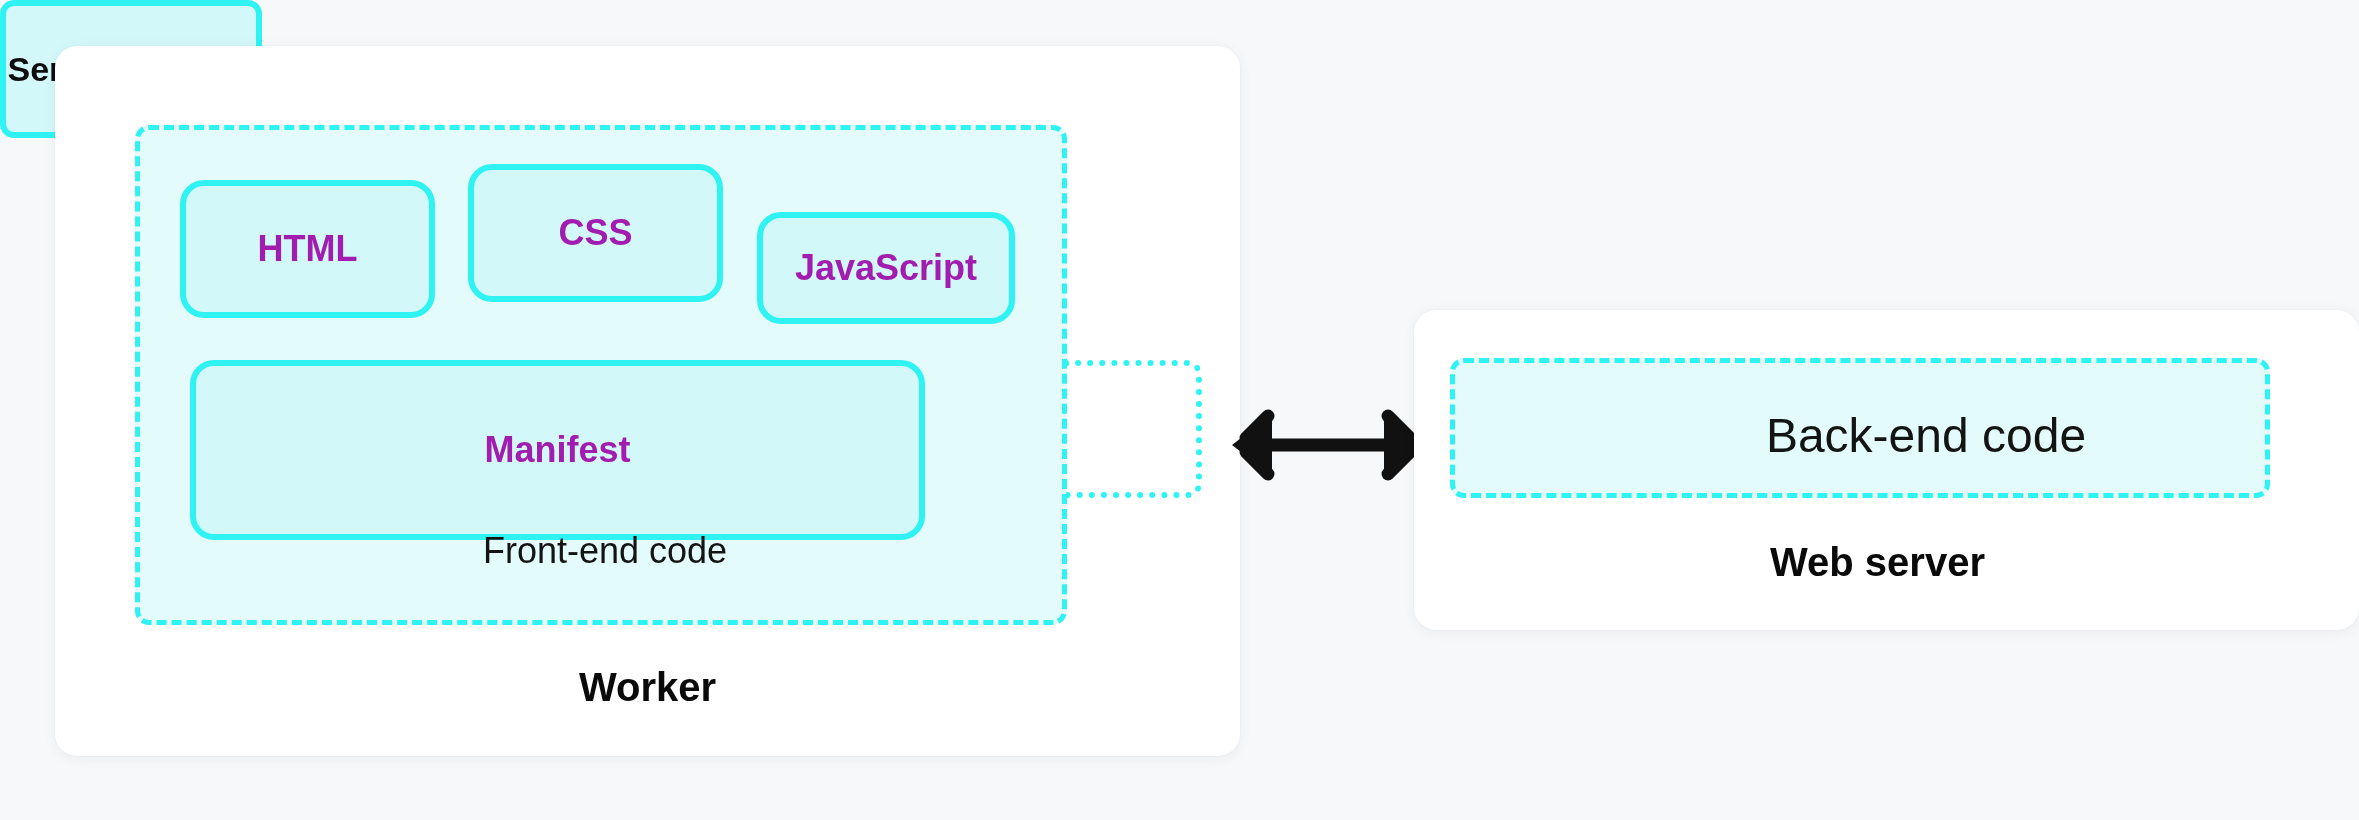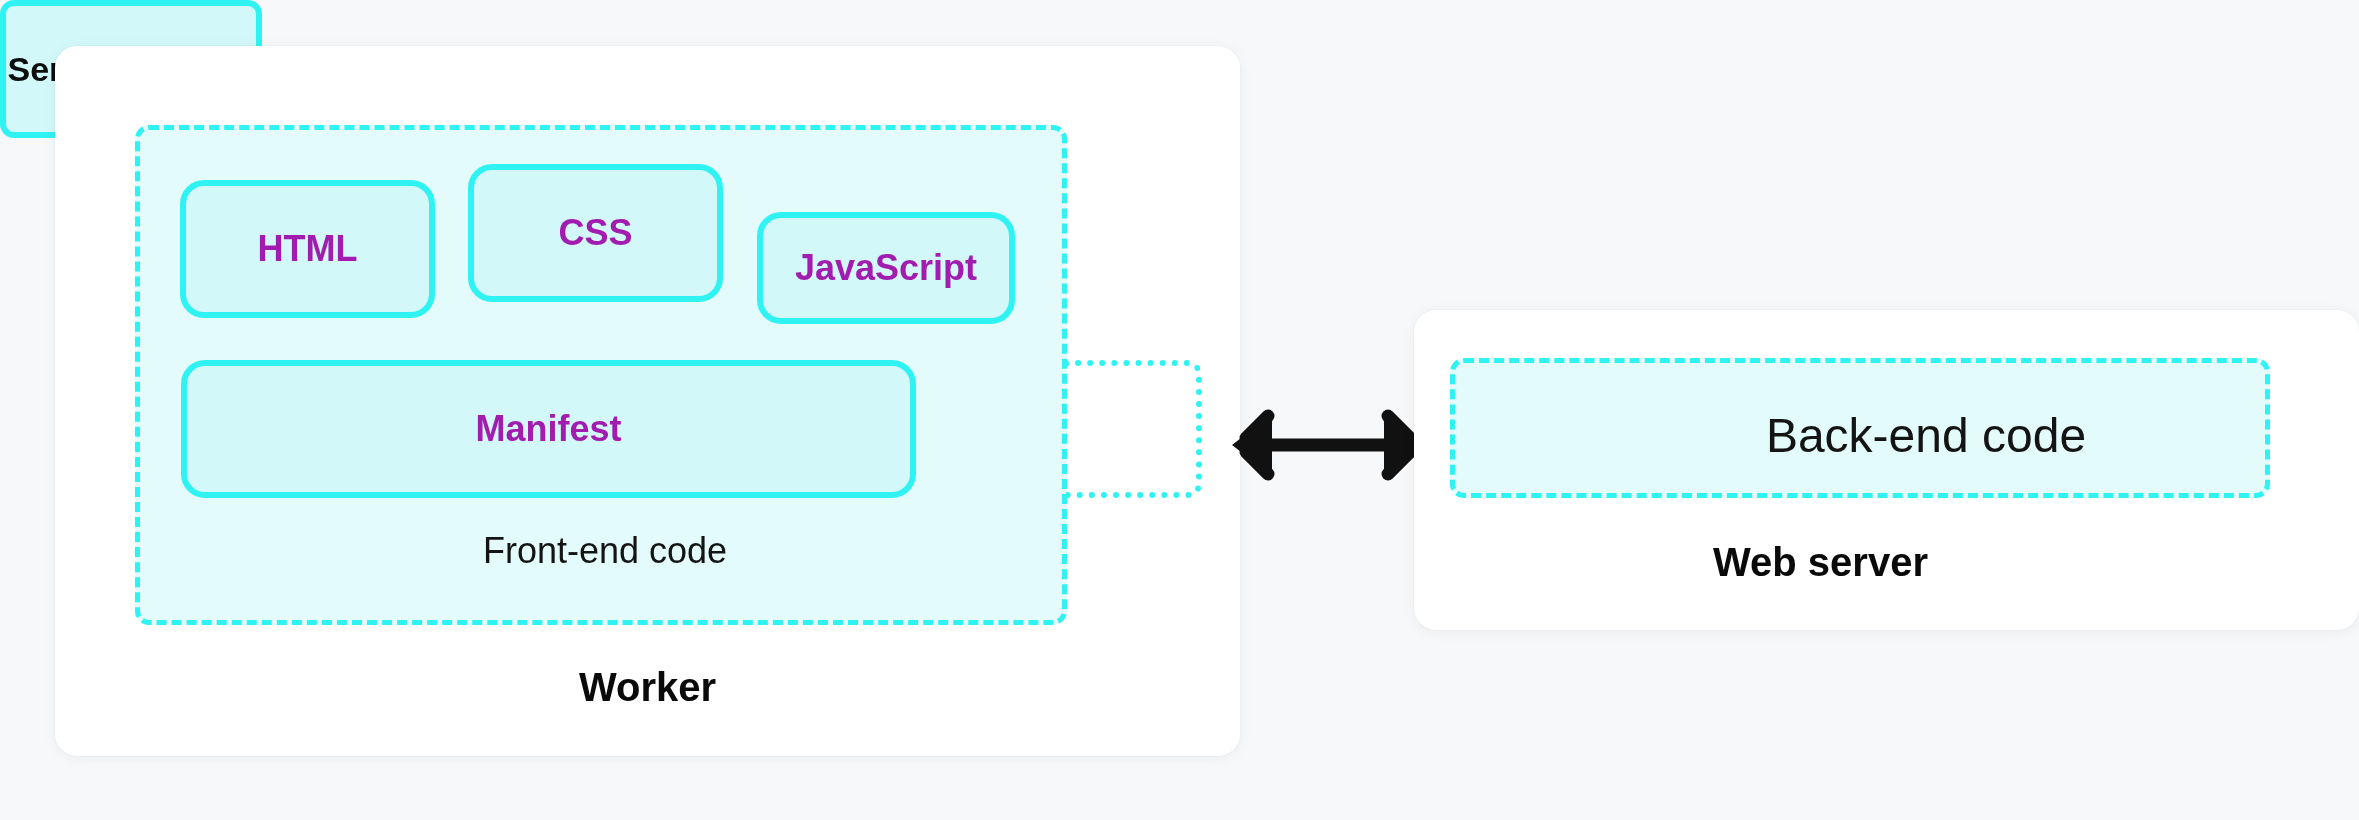--- a/index.html
+++ b/index.html
@@ -77,21 +77,21 @@
     text-align: center;
     font-weight: bold;
     font-size: 36px;
     color: #a21caf;
     line-height: 1.15;
   }
 
   .box-html     { left: 180px; top: 180px; width: 255px; height: 138px; }
   .box-css      { left: 468px; top: 164px; width: 255px; height: 138px; }
   .box-js       { left: 757px; top: 180px; width: 258px; height: 112px; margin-top: 32px; }
-  .box-manifest { left: 181px; top: 360px; width: 735px; height: 138px; }
+  .box-manifest { left: 190px; top: 360px; width: 735px; height: 180px; }
 
   
   .box-service-worker {
     left: 940px;
     top: 360px;
     width: 262px;
     height: 138px;
     background: #d3f8f9;
     border: 6px solid #2ff3f3;
     border-radius: 14px;
@@ -133,21 +133,21 @@
 
   .card-caption {
     position: absolute;
     font-size: 40px;
     font-weight: bold;
     color: #0a0a0a;
     text-align: center;
     white-space: nowrap;
   }
   .caption-device { left: 55px; top: 665px; width: 1185px; }
-  .caption-server { left: 1348px; top: 540px; width: 945px; }
+  .caption-server { left: 1405px; top: 540px; width: 945px; }
 
   .backend-label {
     position: absolute;
     left: 1450px;
     top: 408px;
     width: 952px;
     text-align: center;
     font-size: 48px;
     font-weight: normal;
     color: #141414;

